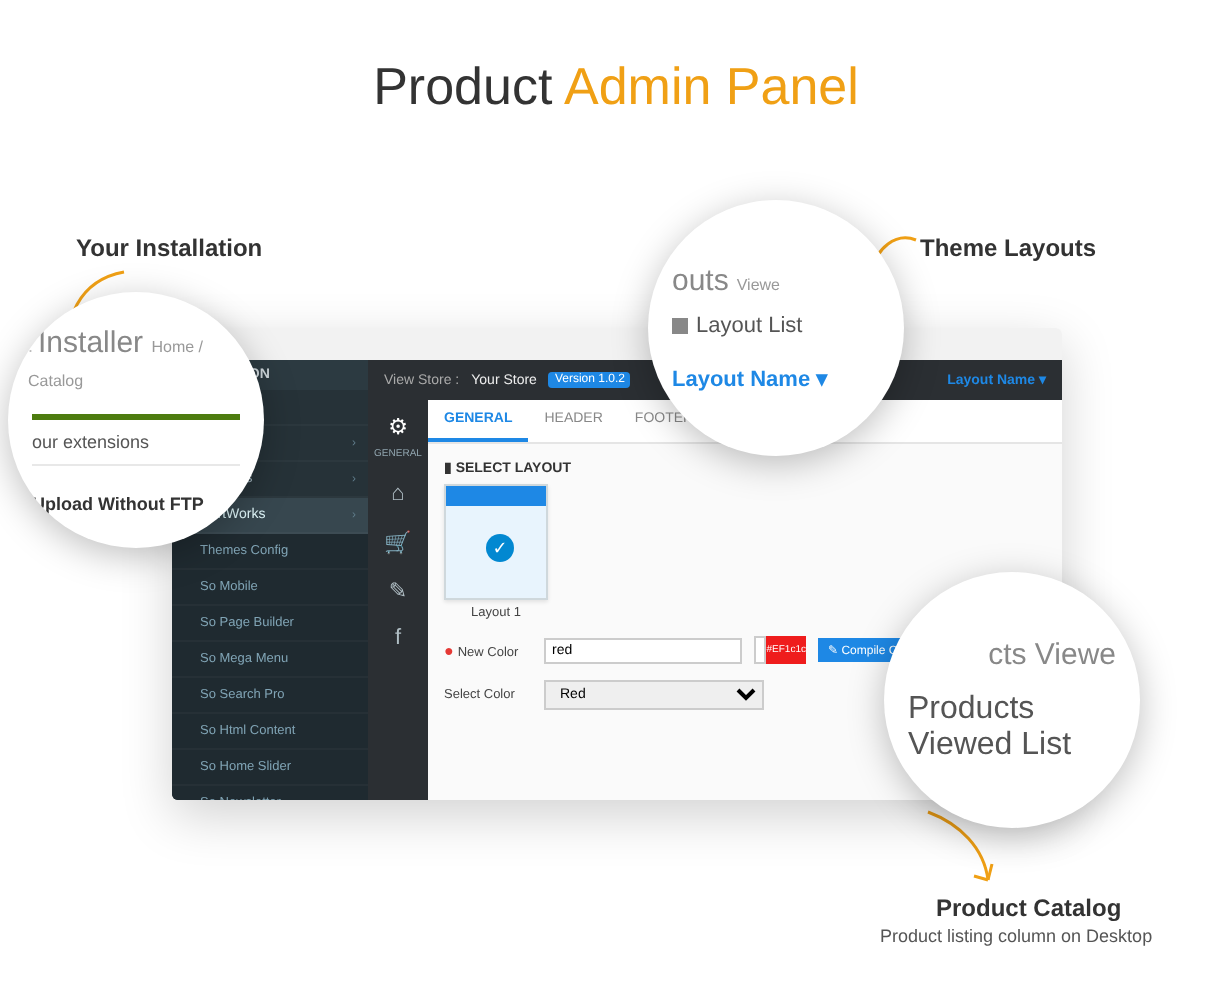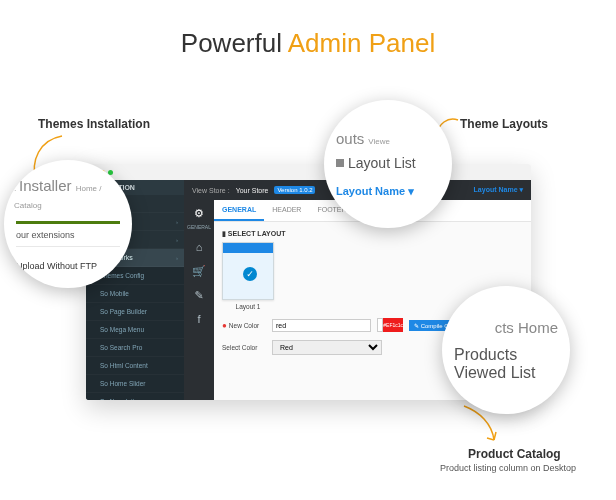--- a/index.html
+++ b/index.html
@@ -56,24 +56,24 @@
 .lens.big{width:128px;height:128px}
 .lens .lensrow{font-size:9px;color:#555;padding:6px 0;border-bottom:1px solid #e8e8e8}
 .lens .lenslink{font-size:11px;color:#1e88e5;font-weight:600}
 .lens .lenstitle{font-size:15px;color:#888}
 .lens .small{font-size:8px;color:#999}
 </style>
 </head>
 <body>
 
 <h1 class="hero-title">
-  <span>Powerful </span><span class="accent">Admin Panel</span>
+  <span>Product </span><span class="accent">Admin Panel</span>
 </h1>
 
-<div class="callout" style="left:38px;top:117px">Themes Installation</div>
+<div class="callout" style="left:38px;top:117px">Your Installation</div>
 <div class="callout" style="left:460px;top:117px">Theme Layouts</div>
 <div class="callout" style="left:468px;top:447px">Product Catalog</div>
 <div class="callout sub" style="left:440px;top:463px">Product listing column on Desktop</div>
 
 <div class="arrow" style="left:22px;top:130px;width:60px;height:60px">
 <svg width="60" height="60">
       <path d="M40 6 C18 10 8 30 14 52"></path>
       <path d="M14 52 l-4 -8 M14 52 l7 -4"></path>
     </svg>
 </div>
@@ -183,39 +183,39 @@
               <label>Select Color</label>
               <select class="sel"><option>Red</option></select>
             </div>
           </div>
         </div>
       </div>
     </div>
   </div>
 </div>
 
-<div class="lens big" style="left:4px;top:160px">
+<div class="lens big" style="left:4px;top:146px">
   <div class="lenstitle" style="margin-left:-2px"><span style="color:#bbb;font-size:9px">. </span><span>Installer</span> <span class="small">Home / Catalog</span></div>
   <div style="height:10px"></div>
   <div class="lensrow" style="border-top:3px solid #4d7c0f">our extensions</div>
   <div style="height:14px"></div>
-  <div style="font-size:9px;font-weight:normal;color:#333">Upload Without FTP</div>
+  <div style="font-size:9px;font-weight:bold;color:#333">Upload Without FTP</div>
 </div>
 
 <div class="lens big" style="left:324px;top:100px">
   <div style="display:flex;align-items:baseline;gap:4px">
       <span class="lenstitle">outs</span>
       <span class="small">Viewe</span>
     </div>
   <div style="height:8px"></div>
-  <div style="font-size:14px;color:#555;display:flex;align-items:center;gap:4px">
+  <div style="font-size:11px;color:#555;display:flex;align-items:center;gap:4px">
       <span style="width:8px;height:8px;background:#888;display:inline-block"></span>
       <span>Layout List</span>
     </div>
   <div style="height:14px"></div>
   <div class="lenslink">Layout Name ▾</div>
 </div>
 
 <div class="lens big" style="left:442px;top:286px">
-  <div class="lenstitle" style="text-align:right">cts Home</div>
+  <div class="lenstitle" style="text-align:right">cts Viewe</div>
   <div style="height:10px"></div>
   <div style="font-size:16px;color:#555">Products Viewed List</div>
 </div>
 
 </body></html>

